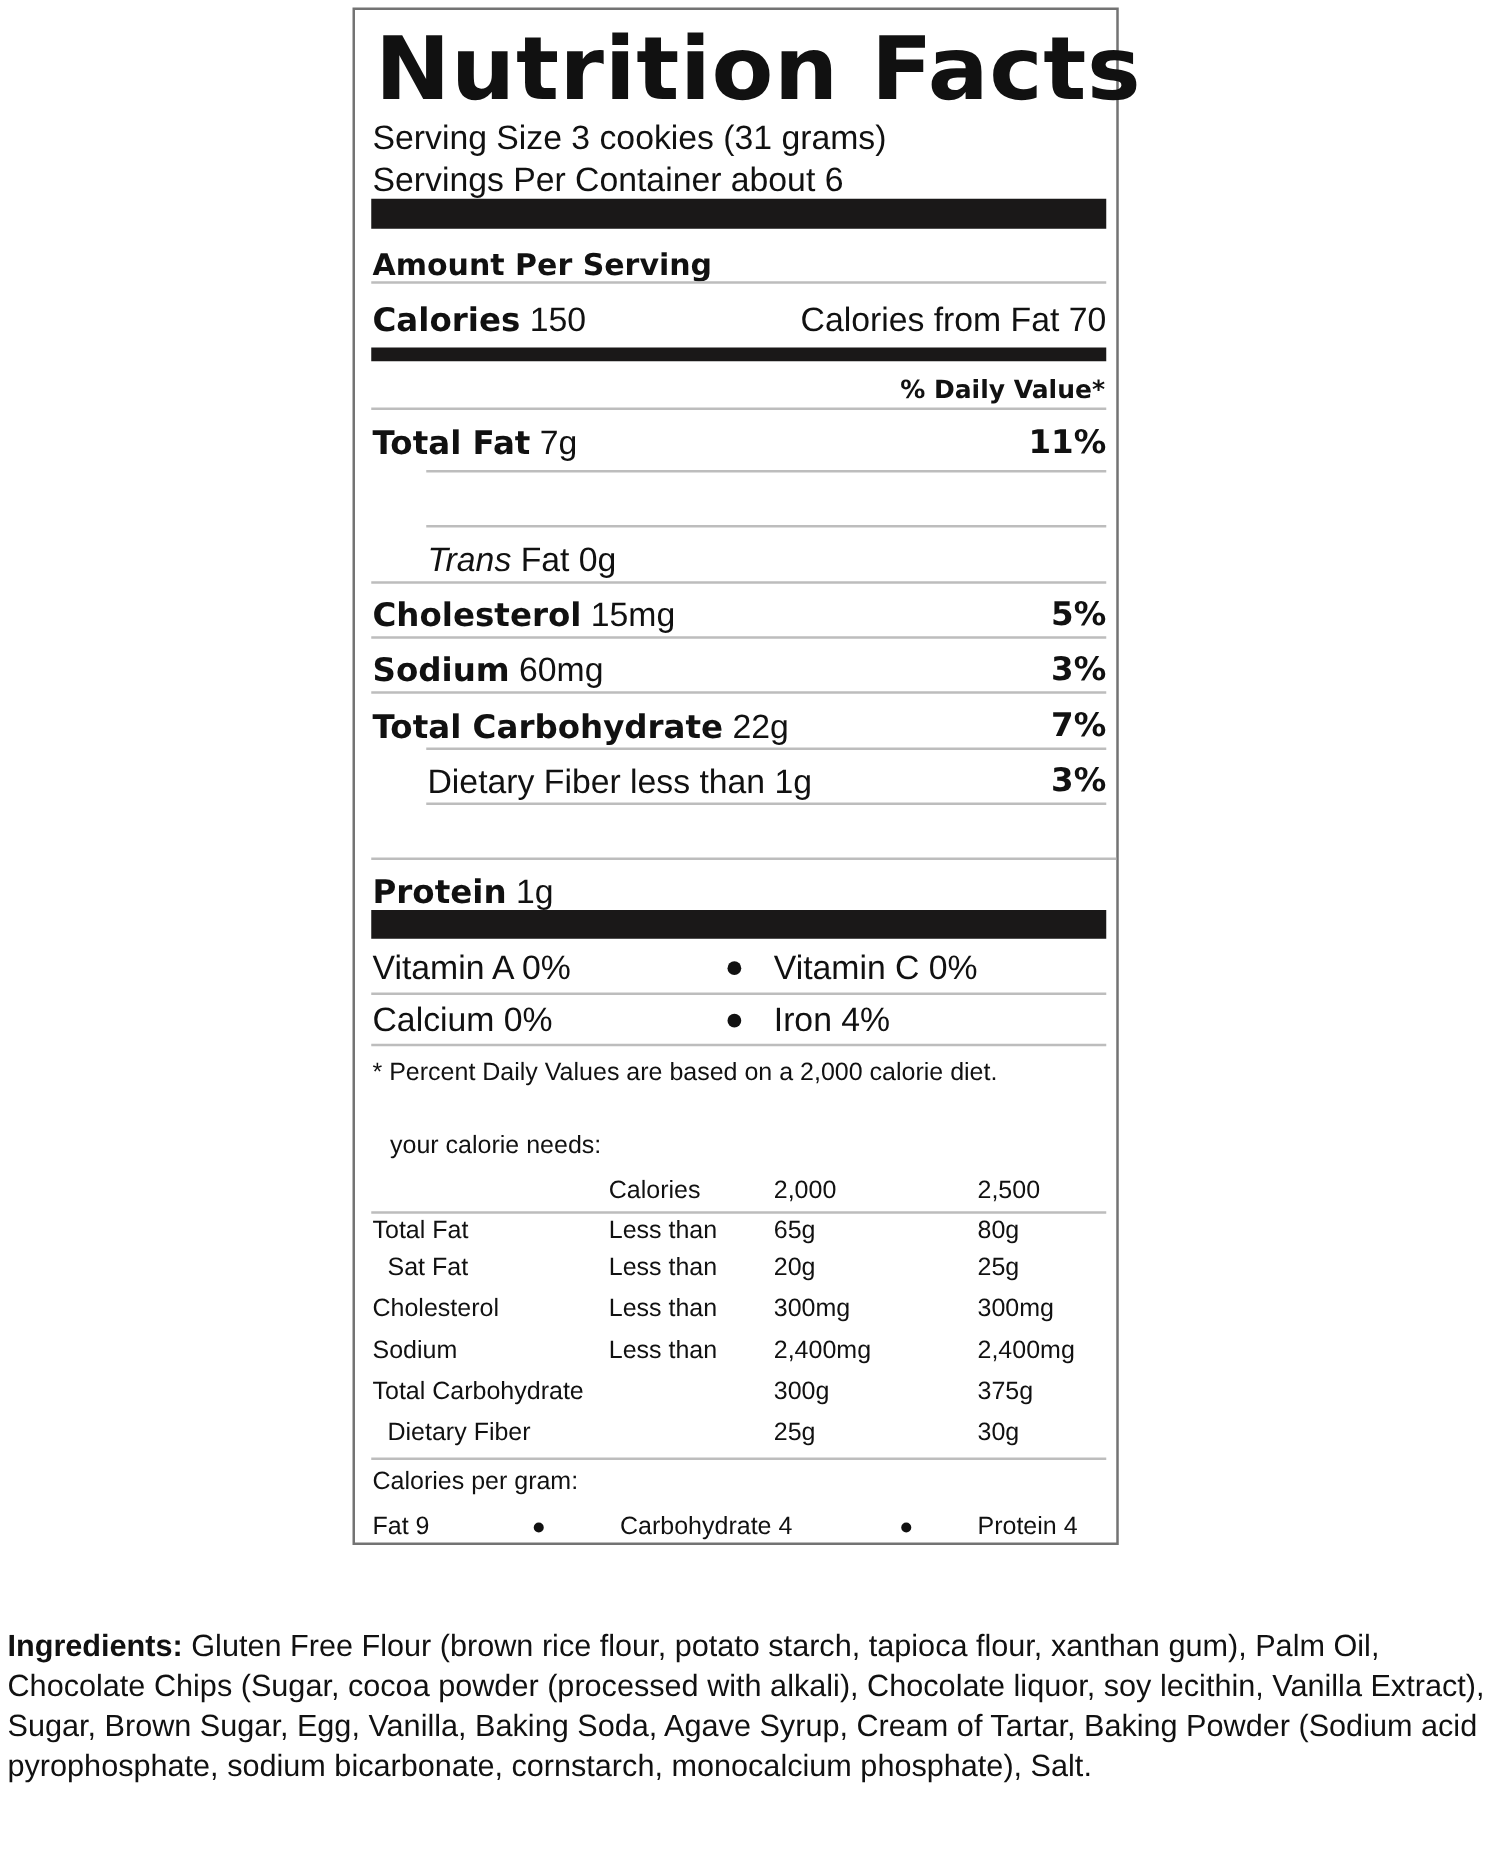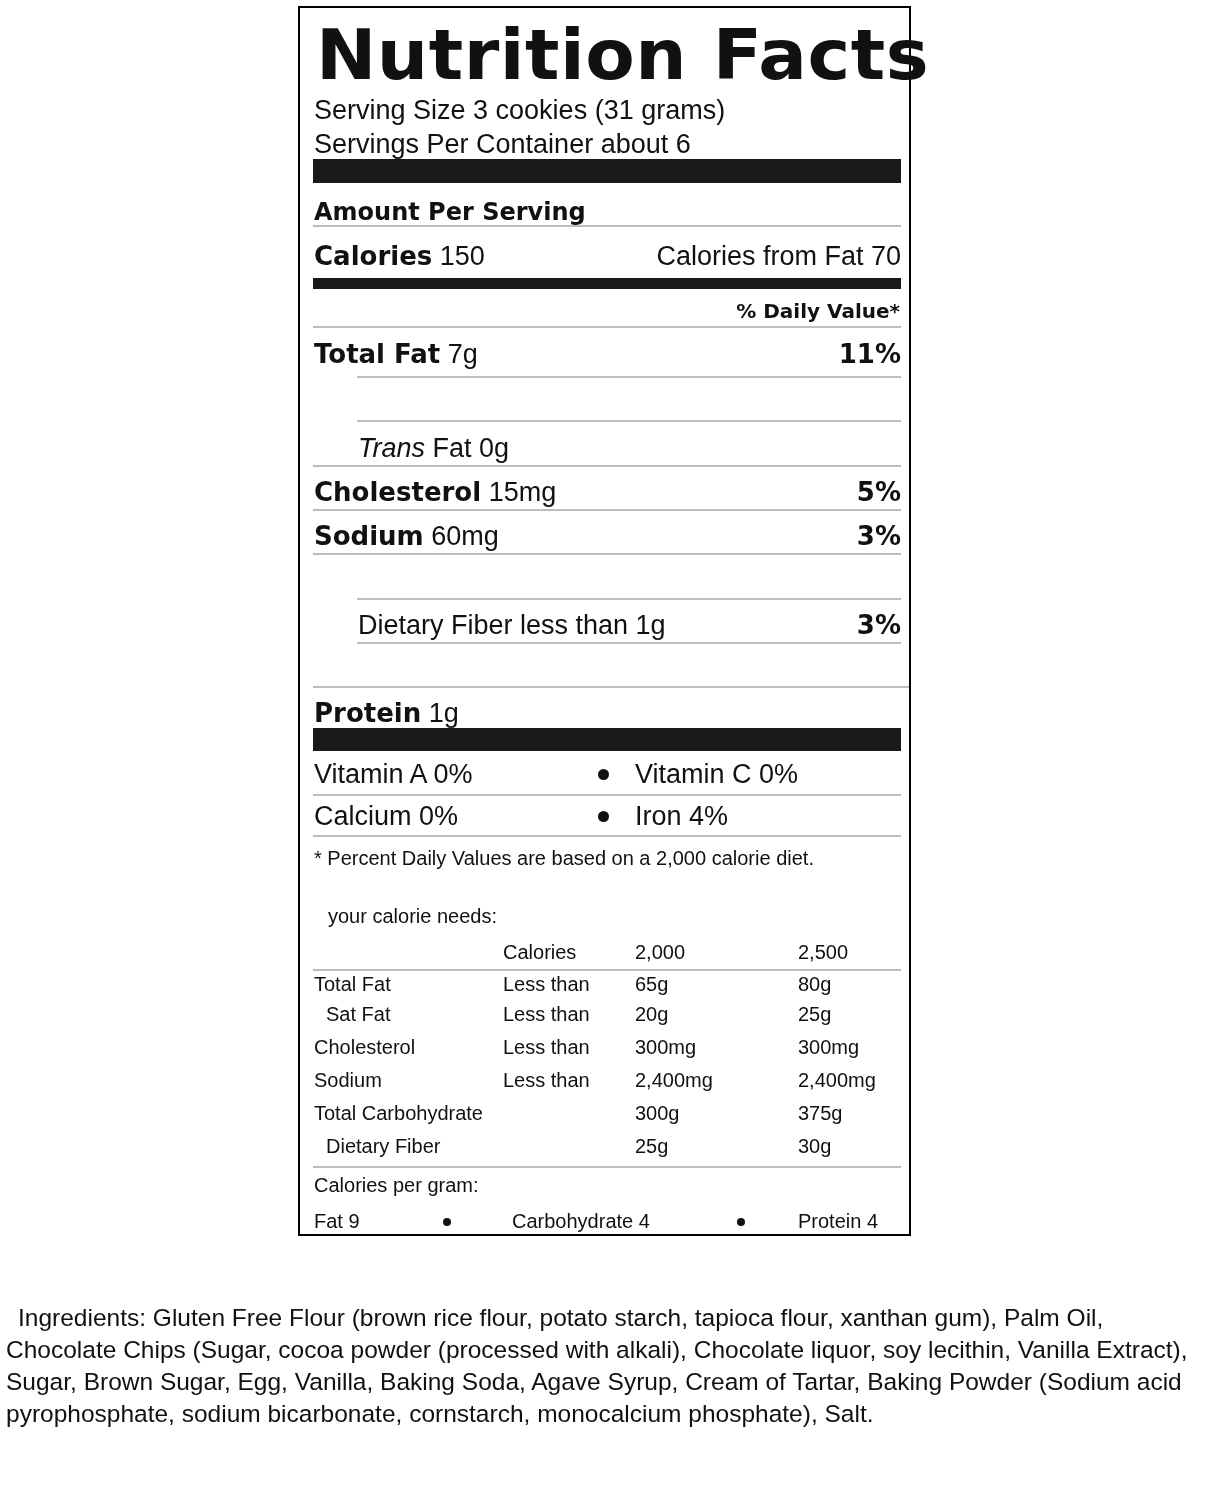--- a/index.html
+++ b/index.html
@@ -1,17 +1,17 @@
 <!DOCTYPE html>
 <html><head>
 <meta charset="utf-8">
 <style>
   html, body { margin: 0; padding: 0; background: #ffffff; }
   body { width: 1207px; height: 1500px; position: relative; overflow: hidden; color: #111; font-family: "Liberation Sans", sans-serif; }
-  .label { position: absolute; left: 298px; top: 6px; width: 609px; height: 1226px; border: 2px solid #000000; box-sizing: content-box; text-decoration: underline; }
+  .label { position: absolute; left: 282px; top: 6px; width: 609px; height: 1226px; border: 2px solid #737373; box-sizing: content-box; text-decoration: underline; }
   .abs { position: absolute; white-space: nowrap; }
   .title { left: 16px; top: 4px; font-size: 70px; font-weight: 900; letter-spacing: 0.5px; font-family: "DejaVu Sans", sans-serif; transform: scaleX(1.03); transform-origin: left; line-height: 86px; }
   .serv { left: 14px; font-size: 27px; line-height: 32px; }
   .bar { position: absolute; left: 13px; width: 588px; background: #1a1818; }
   .rule { position: absolute; height: 2px; background: #bdbdbd; }
   .r-full { left: 13px; width: 588px; }
   .r-ind { left: 57px; width: 544px; }
   .r-wide { left: 13px; width: 596px; }
   .aps { left: 14px; top: 190px; font-size: 24px; font-weight: 900; font-family: "DejaVu Sans", sans-serif; }
   .row { position: absolute; left: 14px; width: 587px; height: 40px; font-size: 27px; line-height: 40px; }
@@ -21,21 +21,21 @@
   .row .it { font-style: italic; }
   .dvh { right: 9px; top: 291px; font-size: 20px; font-weight: 900; font-family: "DejaVu Sans", sans-serif; }
   .cal-right { position: absolute; right: 0; top: 0; }
   .vit { position: absolute; font-size: 27px; line-height: 40px; }
   .dot { position: absolute; width: 11px; height: 11px; border-radius: 50%; background: #111; }
   .fn { left: 14px; font-size: 20px; line-height: 29px; }
   .tbl { position: absolute; font-size: 20px; line-height: 33px; }
   .cpg { position: absolute; font-size: 20px; }
   .sdot { position: absolute; width: 8px; height: 8px; border-radius: 50%; background: #111; }
   .ingr { position: absolute; left: 6px; top: 1302px; width: 1200px; font-size: 24.5px; line-height: 32px; white-space: normal; }
-  .ingr b { font-weight: normal; margin-left: 12px; }
+  .ingr b { font-weight: bold; }
 </style>
 </head>
 <body>
 
 <div class="label">
   <div class="abs title">Nutrition Facts</div>
   <div class="abs serv" style="top:86px">Serving Size  3 cookies (31 grams)</div>
   <div class="abs serv" style="top:120px">Servings Per Container about 6</div>
   <div class="bar" style="top:151px;height:24px"></div>
 
@@ -69,20 +69,24 @@
     <span class="pct">5%</span>
   </div>
   <div class="rule r-full" style="top:501px"></div>
 
   <div class="row" style="top:508px">
     <span class="nm">Sodium</span><span> 60mg</span>
     <span class="pct">3%</span>
   </div>
   <div class="rule r-full" style="top:545px"></div>
 
+  <div class="row" style="top:553px">
+    <span class="nm">Total Carbohydrate</span><span> 22g</span>
+    <span class="pct">7%</span>
+  </div>
   <div class="rule r-ind" style="top:590px"></div>
 
   <div class="row ind" style="top:597px">
     <span>Dietary Fiber less than 1g</span>
     <span class="pct">3%</span>
   </div>
   <div class="rule r-ind" style="top:634px"></div>
 
   <div class="rule r-wide" style="top:678px"></div>
 

